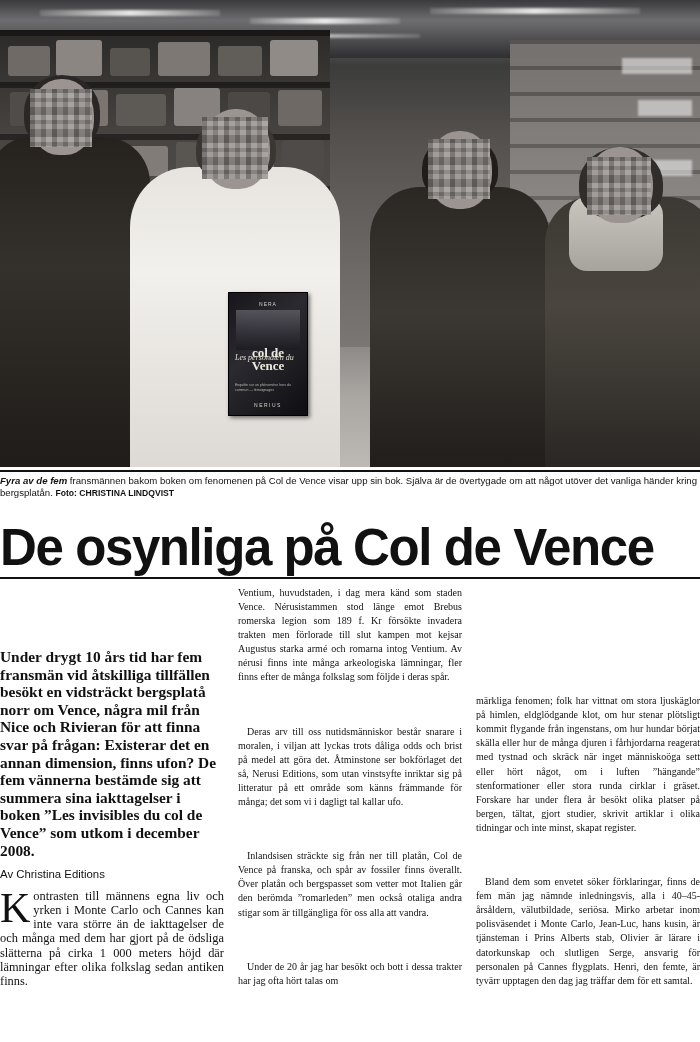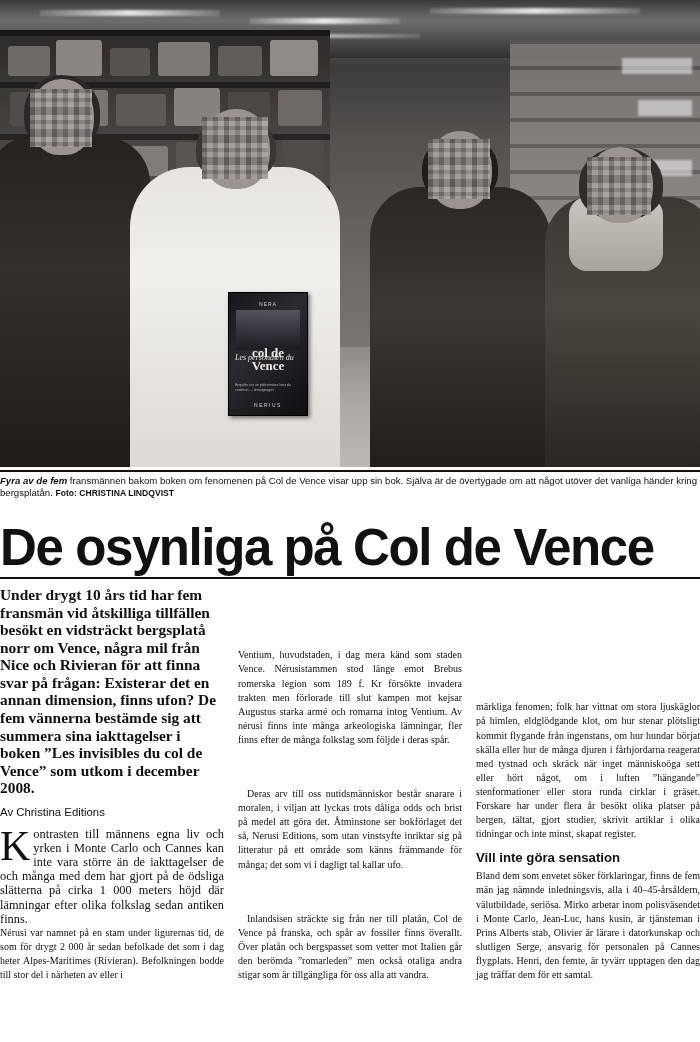--- a/index.html
+++ b/index.html
@@ -377,32 +377,31 @@
     <div class="head-rule"></div>
 
     <div class="cols">
 
       <div class="col c1">
         <div class="standfirst">Under drygt 10 års tid har fem fransmän vid åtskilliga tillfällen besökt en vidsträckt bergsplatå norr om Vence, några mil från Nice och Rivieran för att finna svar på frågan: Existerar det en annan dimension, finns ufon? De fem vännerna bestämde sig att summera sina iakttagelser i boken ”Les invisibles du col de Vence” som utkom i december 2008.</div>
         <div class="byline">Av Christina Editions</div>
         <div class="dropcap-para">
           <span class="dropcap">K</span><span>ontrasten till männens egna liv och yrken i Monte Carlo och Cannes kan inte vara större än de iakttagelser de och många med dem har gjort på de ödsliga slätterna på cirka 1 000 meters höjd där lämningar efter olika folkslag sedan antiken finns.</span>
         </div>
-        <p class="body-txt">Nérusi var namnet på en stam under ligurernas tid, de som för drygt 2 000 år sedan befolkade det som i dag heter Alpes-Maritimes (Rivieran). Befolkningen bodde till stor del i närheten av eller i</p>
       </div>
 
       <div class="col c2">
         <p class="body-txt">Ventium, huvudstaden, i dag mera känd som staden Vence. Nérusistammen stod länge emot Brebus romerska legion som 189 f. Kr försökte invadera trakten men förlorade till slut kampen mot kejsar Augustus starka armé och romarna intog Ventium. Av nérusi finns inte många arkeologiska lämningar, fler finns efter de många folkslag som följde i deras spår.</p>
         <p class="body-txt">Deras arv till oss nutidsmänniskor består snarare i moralen, i viljan att lyckas trots dåliga odds och brist på medel att göra det. Åtminstone ser bokförlaget det så, Nerusi Editions, som utan vinstsyfte inriktar sig på litteratur på ett område som känns främmande för många; det som vi i dagligt tal kallar ufo.</p>
         <p class="body-txt">Inlandsisen sträckte sig från ner till platån, Col de Vence på franska, och spår av fossiler finns överallt. Över platån och bergspasset som vetter mot Italien går den berömda ”romarleden” men också otaliga andra stigar som är tillgängliga för oss alla att vandra.</p>
+        <p class="body-txt">Under de 20 år jag har besökt och bott i dessa trakter har jag ofta hört talas om</p>
       </div>
 
       <div class="col c3">
         <p class="body-txt">märkliga fenomen; folk har vittnat om stora ljuskäglor på himlen, eldglödgande klot, om hur stenar plötsligt kommit flygande från ingenstans, om hur hundar börjat skälla eller hur de många djuren i fårhjordarna reagerat med tystnad och skräck när inget människoöga sett eller hört något, om i luften ”hängande” stenformationer eller stora runda cirklar i gräset. Forskare har under flera år besökt olika platser på bergen, tältat, gjort studier, skrivit artiklar i olika tidningar och inte minst, skapat register.</p>
-        <div class="subhead">Vill inte göra sensation</div>
         <p class="body-txt">Bland dem som envetet söker förklaringar, finns de fem män jag nämnde inledningsvis, alla i 40–45-årsåldern, välutbildade, seriösa. Mirko arbetar inom polisväsendet i Monte Carlo, Jean-Luc, hans kusin, är tjänsteman i Prins Alberts stab, Olivier är lärare i datorkunskap och slutligen Serge, ansvarig för personalen på Cannes flygplats. Henri, den femte, är tyvärr upptagen den dag jag träffar dem för ett samtal.</p>
       </div>
 
     </div>
   </div>
 
   <div class="fade-bottom"></div>
 </div>
 
 </body></html>

